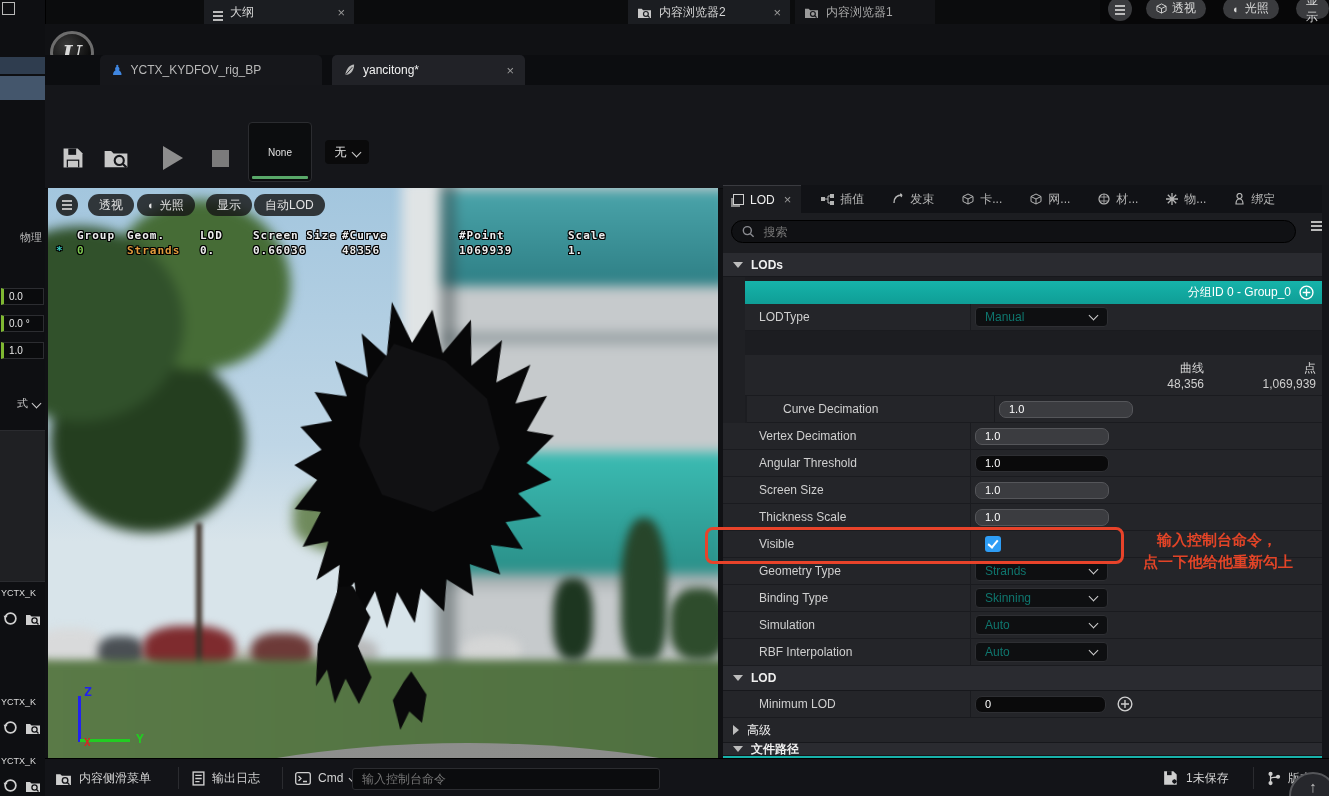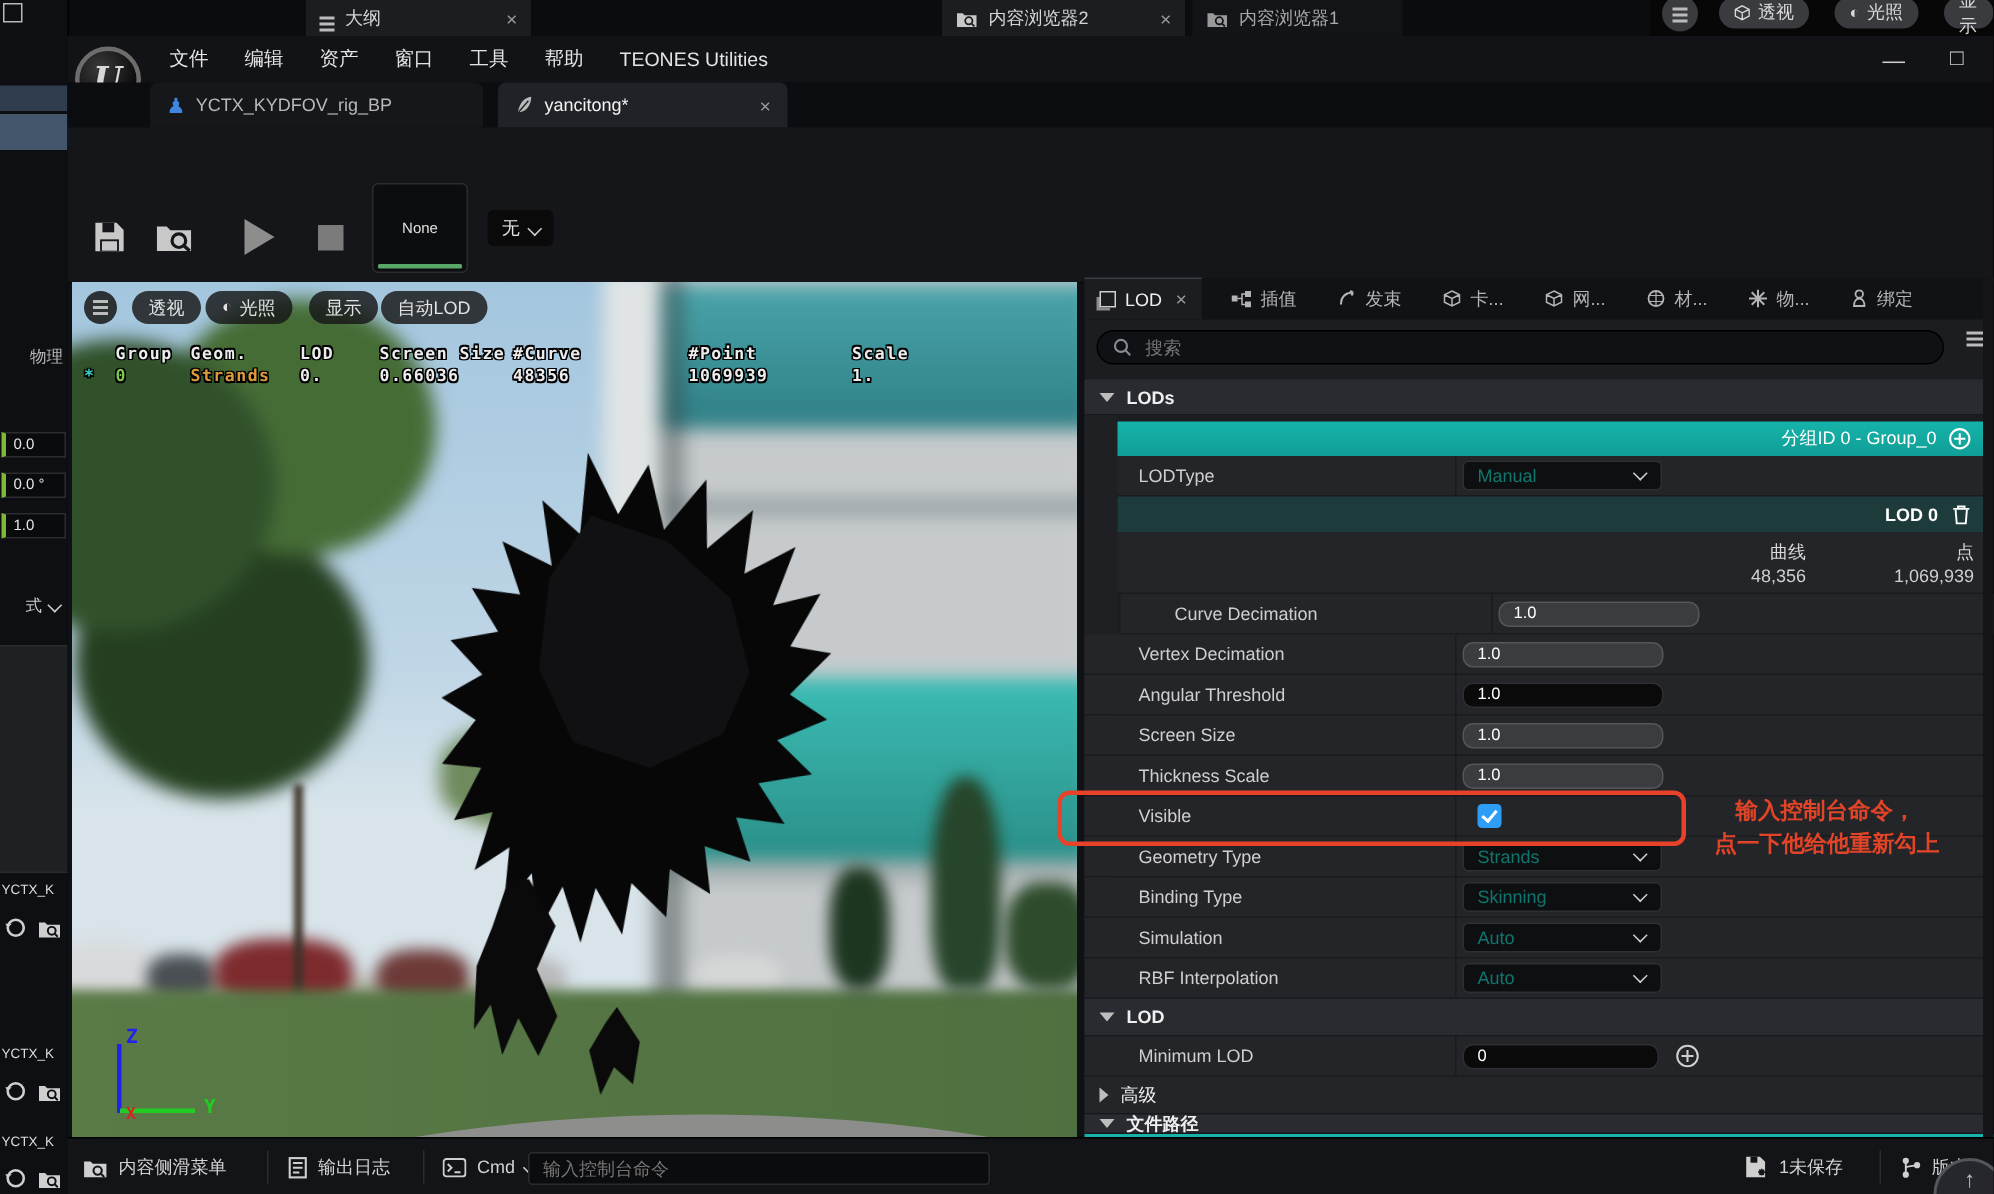--- a/index.html
+++ b/index.html
@@ -148,33 +148,20 @@
       <svg width="16" height="14" viewBox="0 0 16 14">
           <path d="M1 3 h4 l1.5 1.5 H15 V13 H1 Z" fill="#cfcfcf"></path>
           <circle cx="9.5" cy="8.5" r="2.6" fill="none" stroke="#0e0f12" stroke-width="1.3"></circle>
           <line x1="11.5" y1="10.5" x2="13.5" y2="12.5" stroke="#0e0f12" stroke-width="1.3"></line>
         </svg>
     </div>
   </div>
 
   <div class="abs mainwin">
 
-    <div class="abs" style="left:0;top:0;width:1284px;height:31px;background:#121316;">
-      <div class="abs flex" style="left:68px;top:3px;gap:24px;height:24px;">
-        <span class="menuitem">文件</span>
-        <span class="menuitem">编辑</span>
-        <span class="menuitem">资产</span>
-        <span class="menuitem">窗口</span>
-        <span class="menuitem">工具</span>
-        <span class="menuitem">帮助</span>
-        <span class="menuitem">TEONES Utilities</span>
-      </div>
-      <span class="abs" style="left:1210px;top:8px;color:#cfcfcf;font-size:15px;">—</span>
-      <span class="abs" style="left:1255px;top:6px;color:#cfcfcf;font-size:15px;">□</span>
-    </div>
 
     <div class="abs" style="left:5px;top:7px;width:44px;height:44px;border-radius:50%;background:radial-gradient(circle at 35% 30%, #3a3a3a, #0c0c0c 70%);border:3px solid #6d6d6d;box-sizing:border-box;display:flex;align-items:center;justify-content:center;">
       <span style="font-family:'DejaVu Serif',serif;font-style:italic;font-weight:bold;font-size:22px;color:#d8d8d8;">U</span>
     </div>
 
     <div class="abs" style="left:0;top:31px;width:1284px;height:30px;background:#0c0d10;">
       <div class="abs assettab" style="left:55px;width:222px;background:#16171b;color:#b9b9b9;">
         <span style="color:#3f86e0;font-size:14px;line-height:14px;">♟</span>
         <span>YCTX_KYDFOV_rig_BP</span>
       </div>
@@ -378,27 +365,20 @@
 
     <div class="prow" style="top:119px;left:22px;width:577px;">
       <div class="lbl" style="left:14px;">LODType</div>
       <div class="coldiv" style="left:225px;"></div>
       <div class="pdrop" style="left:230px;">
         <span>Manual</span>
           <span class="chev"></span>
       </div>
     </div>
 
-    <div class="abs flex" style="left:22px;top:146px;width:577px;height:24px;background:#1d3b3a;justify-content:flex-end;gap:9px;padding-right:8px;box-sizing:border-box;color:#fff;font-weight:bold;">
-      <span>LOD 0</span>
-      <svg width="13" height="14" viewBox="0 0 12 13">
-          <path d="M1 3 h10 M4 3 V1.5 h4 V3" fill="none" stroke="#fff" stroke-width="1.2"></path>
-          <path d="M2.5 3.5 L3.2 12 h5.6 L9.5 3.5" fill="none" stroke="#fff" stroke-width="1.2"></path>
-        </svg>
-    </div>
 
     <div class="abs" style="left:22px;top:170px;width:577px;height:41px;background:#242529;border-bottom:1px solid #1a1b1f;box-sizing:border-box;">
       <div class="abs" style="right:118px;top:5px;color:#d8d8d8;">曲线</div>
       <div class="abs" style="right:6px;top:5px;color:#d8d8d8;">点</div>
       <div class="abs" style="right:118px;top:22px;color:#cfcfcf;">48,356</div>
       <div class="abs" style="right:6px;top:22px;color:#cfcfcf;">1,069,939</div>
     </div>
 
     <div class="prow" style="top:211px;margin-left:24px;">
       <div class="lbl">Curve Decimation</div>

